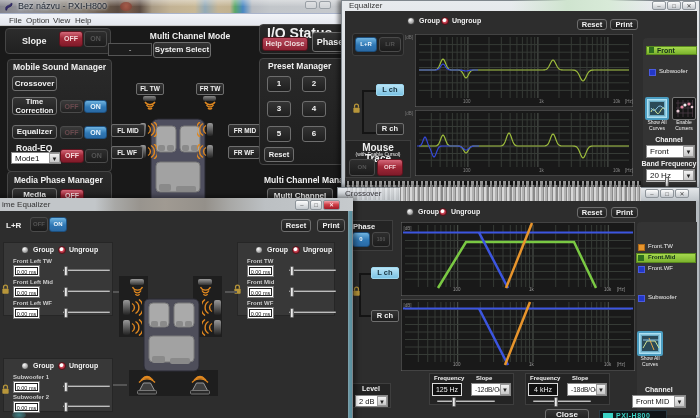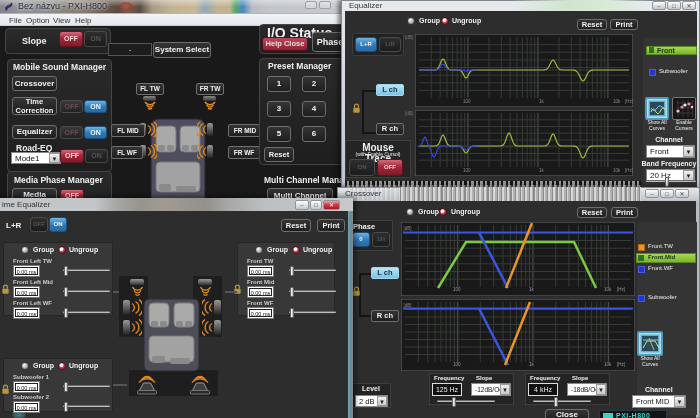--- a/index.html
+++ b/index.html
@@ -40,20 +40,21 @@
     <div style="position:absolute;left:60px;top:126px;width:23px;height:13px;background:linear-gradient(#3a3a3a,#232323);border:1px solid #4a4a4a;color:#6a4a4e;border-radius:3px;font-size:7px;font-weight:bold;text-align:center;line-height:11px;white-space:nowrap;">OFF</div>
     <div style="position:absolute;left:84px;top:126px;width:23px;height:13px;background:linear-gradient(#6fb3e0,#2f78b5 55%,#2a6aa5);border:1px solid #1d4f7d;color:#eef6fc;border-radius:3px;font-size:7px;font-weight:bold;text-align:center;line-height:11px;white-space:nowrap;">ON</div>
     <div class="abs b w" style="left:16px;top:143px;font-size:8.5px;">Road-EQ</div>
     <div style="position:absolute;left:11px;top:152px;width:50px;height:12px;background:#fff;border:1px solid #888;color:#111;font-size:8px;line-height:11px;padding-left:3px;white-space:nowrap;">Mode1<div style="position:absolute;right:0;top:0;width:11px;height:10px;background:linear-gradient(#f2f2f2,#c8c8c8);border:1px solid #999;font-size:6px;line-height:10px;text-align:center;color:#222;">▼</div></div>
     <div style="position:absolute;left:60px;top:149px;width:24px;height:14px;background:linear-gradient(#d4697a,#a22838 45%,#801b2a);border:1px solid #5f141f;color:#f5d9dc;border-radius:3px;font-size:7px;font-weight:bold;text-align:center;line-height:12px;white-space:nowrap;">OFF</div>
     <div style="position:absolute;left:85px;top:149px;width:23px;height:14px;background:linear-gradient(#2e2e2e,#1c1c1c);border:1px solid #4a4a4a;color:#555;border-radius:3px;font-size:7px;font-weight:bold;text-align:center;line-height:12px;white-space:nowrap;">ON</div>
     <div class="abs" style="left:7px;top:171px;width:105px;height:49px;background:linear-gradient(#2a2a2a,#1e1e1e);border:1px solid #454545;border-radius:4px;"></div>
     <div class="abs b w" style="left:14px;top:175px;font-size:8.5px;">Media Phase Manager</div>
     <div style="position:absolute;left:12px;top:188px;width:45px;height:14px;background:linear-gradient(#343434,#1f1f1f);border:1px solid #6e6e6e;color:#f2f2f2;border-radius:3px;font-size:8px;font-weight:bold;text-align:center;line-height:12px;white-space:nowrap;">Media</div>
     <div style="position:absolute;left:60px;top:189px;width:24px;height:14px;background:linear-gradient(#d4697a,#a22838 45%,#801b2a);border:1px solid #5f141f;color:#f5d9dc;border-radius:3px;font-size:7px;font-weight:bold;text-align:center;line-height:12px;white-space:nowrap;">OFF</div>
+    <div class="abs b w" style="left:115px;top:31px;width:150px;text-align:center;font-size:8.5px;">Multi Channel Mode</div>
     <div class="abs" style="left:108px;top:43px;width:44px;height:13px;background:#1d1d1d;border:1px solid #555;color:#ccc;font-size:8px;text-align:center;line-height:12px;">-</div>
     <div style="position:absolute;left:153px;top:42px;width:58px;height:16px;background:linear-gradient(#343434,#1f1f1f);border:1px solid #6e6e6e;color:#f2f2f2;border-radius:3px;font-size:8px;font-weight:bold;text-align:center;line-height:14px;white-space:nowrap;">System Select</div>
     <div style="position:absolute;left:136px;top:83px;width:28px;height:12px;background:linear-gradient(#343434,#1f1f1f);border:1px solid #6e6e6e;color:#f2f2f2;border-radius:2px;font-size:6.5px;font-weight:bold;text-align:center;line-height:10px;white-space:nowrap;">FL TW</div>
     <div style="position:absolute;left:196px;top:83px;width:28px;height:12px;background:linear-gradient(#343434,#1f1f1f);border:1px solid #6e6e6e;color:#f2f2f2;border-radius:2px;font-size:6.5px;font-weight:bold;text-align:center;line-height:10px;white-space:nowrap;">FR TW</div>
     <div class="abs" style="left:143px;top:96px;width:13px;height:5px;background:linear-gradient(#888,#333);border-radius:2px;"></div>
     <svg class="abs" style="left:143px;top:100px" width="14" height="10" viewBox="0 0 14 10">
       <path d="M2 2 a6 6 0 0 0 10 0 M3.5 5 a4 4 0 0 0 7 0 M5 8 a2.5 2.5 0 0 0 4 0" stroke="#e08820" stroke-width="1.4" fill="none"></path>
     </svg>
     <div class="abs" style="left:203px;top:96px;width:13px;height:5px;background:linear-gradient(#888,#333);border-radius:2px;"></div>
     <svg class="abs" style="left:203px;top:100px" width="14" height="10" viewBox="0 0 14 10">

